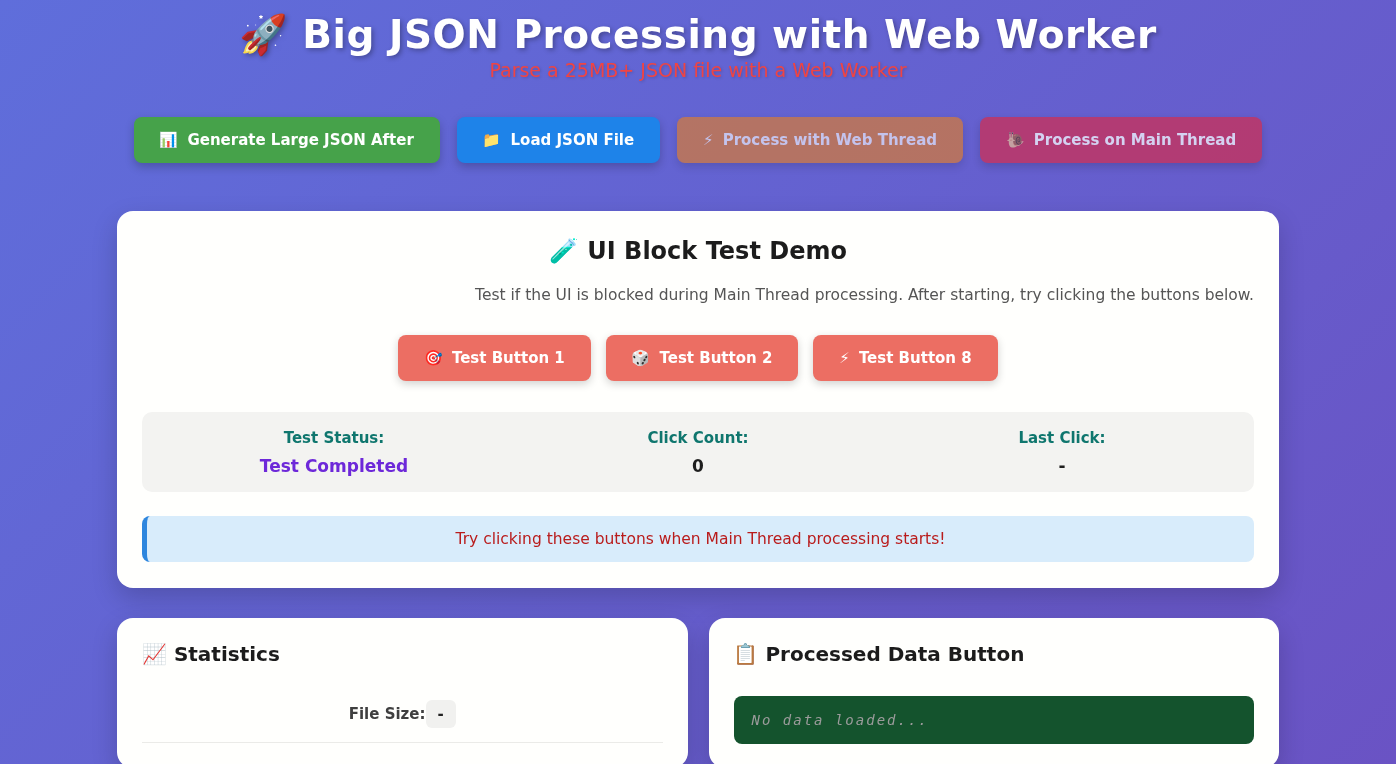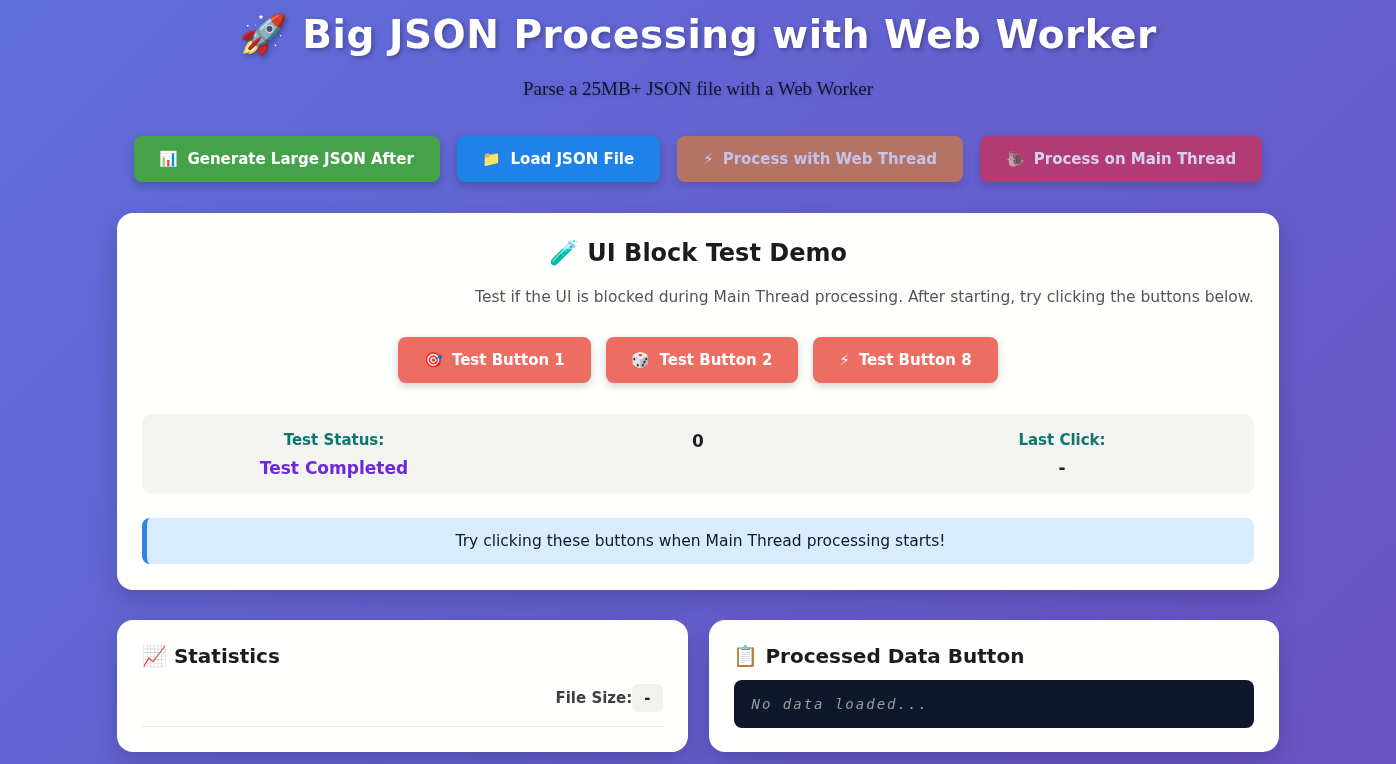--- a/index.html
+++ b/index.html
@@ -12,25 +12,24 @@
 
   
   .header { text-align: center; color: #ffffff; }
   .header h1 {
     font-size: 39px;
     font-weight: bold;
     letter-spacing: 0.5px;
     text-shadow: 2px 2px 5px rgba(0,0,0,0.30);
   }
   .header .subtitle {
-    margin-top: 20px;
+    margin-top: 1px;
     font-size: 19px;
-    color: #0f172a;
+    color: #ef4444;
     text-shadow: 1px 1px 3px rgba(0,0,0,0.18);
-    font-family: Liberation Serif, serif;
   }
 
   
   .toolbar { margin-top: 36px; display: flex; justify-content: center; gap: 17px; }
   .btn {
     border: none;
     border-radius: 8px;
     padding: 14px 26px;
     font-family: inherit;
     font-size: 15px;
@@ -48,21 +47,21 @@
   .btn-load       { background: #1e83e9; }
   .btn-worker     { background: #e67e22; opacity: 0.62; cursor: not-allowed; }
   .btn-mainthread { background: #d02e52; opacity: 0.72; cursor: not-allowed; }
 
   
   .card {
     background: #fffffd;
     border-radius: 16px;
     box-shadow: 0 10px 26px rgba(0,0,0,0.18);
   }
-  .demo-card { margin-top: 31px; padding: 26px 25px; }
+  .demo-card { margin-top: 48px; padding: 26px 25px; }
   .demo-card h2 {
     text-align: center;
     font-size: 24px;
     color: #1c1c1c;
     margin-bottom: 21px;
   }
   .demo-desc {
     text-align: right;
     font-size: 15.5px;
     color: #555555;
@@ -83,47 +82,47 @@
   .status-value.success { color: #6d28d9; }
 
   .info-banner {
     margin-top: 24px;
     background: #d8ecfb;
     border-left: 5px solid #2e86de;
     border-radius: 8px;
     padding: 14px 10px;
     text-align: center;
     font-size: 15.5px;
-    color: #0f172a;
+    color: #b91c1c;
   }
 
   
   .bottom-grid {
     margin-top: 30px;
     display: grid;
     grid-template-columns: 1fr 1fr;
     gap: 21px;
   }
   .panel { padding: 24px 25px; }
-  .panel h3 { font-size: 20px; color: #1c1c1c; margin-bottom: 12px; }
+  .panel h3 { font-size: 20px; color: #1c1c1c; margin-bottom: 30px; }
   .stat-row {
     display: flex;
-    justify-content: flex-end;
+    justify-content: center;
     align-items: center;
     padding: 4px 0 14px;
     border-bottom: 1px solid #ebebe8;
   }
   .stat-label { font-size: 15px; font-weight: bold; color: #3f3f3f; }
   .stat-value {
     font-size: 15px; font-weight: bold; color: #222222;
     background: #f1f1ef; padding: 5px 12px; border-radius: 6px;
   }
   .preview-box {
     margin-top: 0px;
-    background: #0f172a;
+    background: #14532d;
     border-radius: 8px;
     padding: 16px 18px;
     font-family: "DejaVu Sans Mono", "Liberation Mono", monospace;
     font-style: italic;
     font-size: 14px;
     letter-spacing: 2px;
     color: #9b9b9b;
   }
 </style>
 </head>
@@ -173,20 +172,21 @@
         <span>Test Button 8</span>
       </button>
     </div>
 
     <div class="status-bar">
       <div class="status-item">
         <div class="status-label">Test Status:</div>
         <div class="status-value success">Test Completed</div>
       </div>
       <div class="status-item">
+        <div class="status-label">Click Count:</div>
         <div class="status-value">0</div>
       </div>
       <div class="status-item">
         <div class="status-label">Last Click:</div>
         <div class="status-value">-</div>
       </div>
     </div>
 
     <div class="info-banner">Try clicking these buttons when Main Thread processing starts!</div>
   </div>

